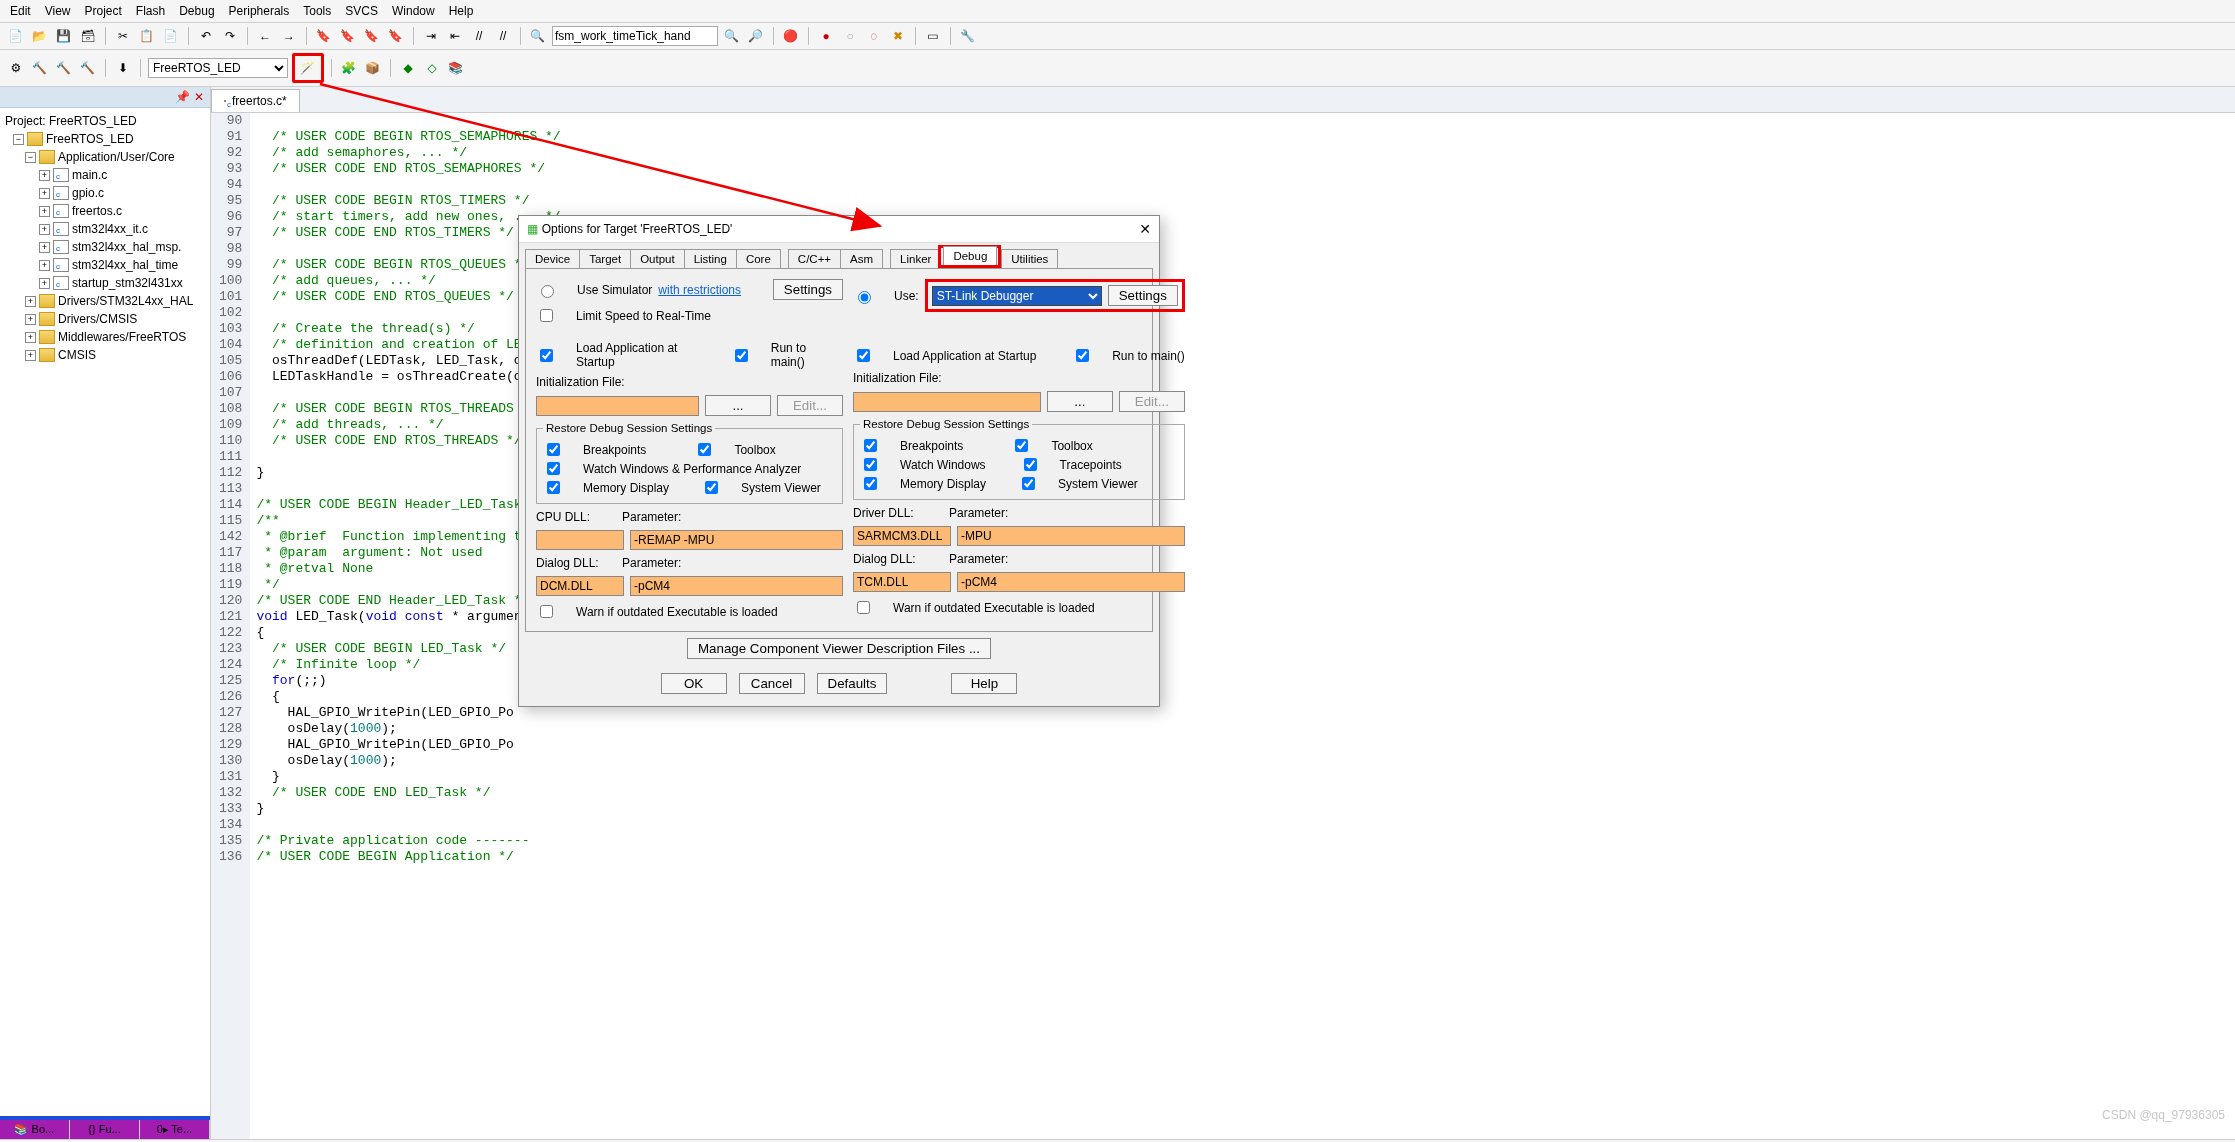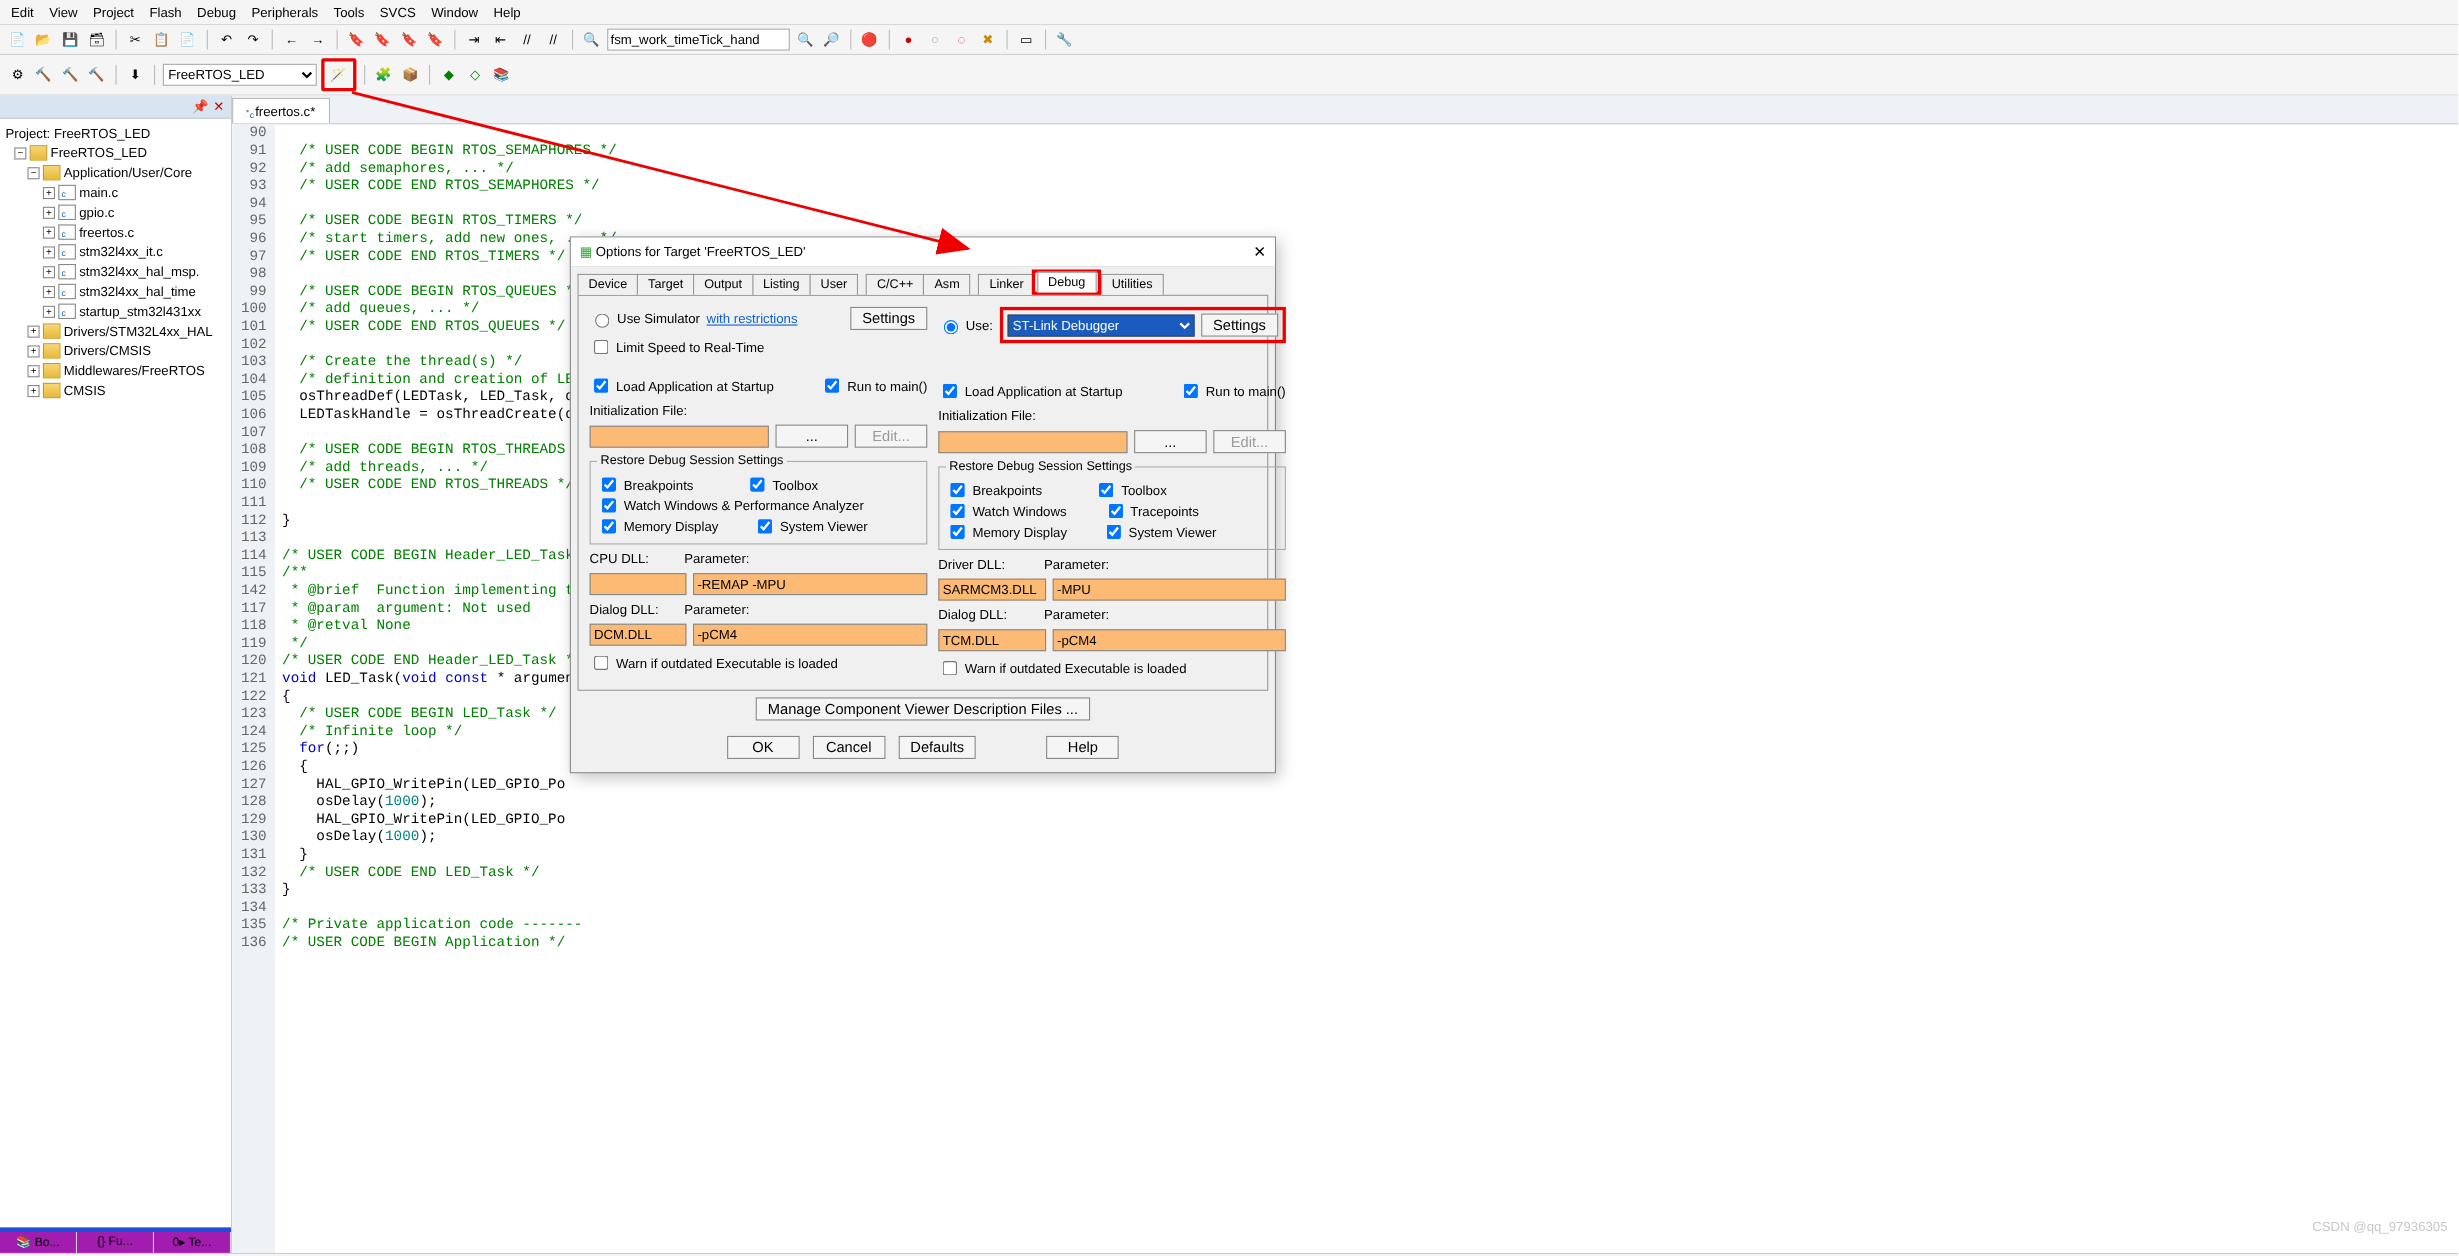--- a/index.html
+++ b/index.html
@@ -48,21 +48,21 @@
 .dlg-body{border:1px solid #999;margin:0 6px 6px;padding:10px;background:#f0f0f0;display:flex;gap:10px}
 .col{flex:1;display:flex;flex-direction:column;gap:6px}
 .row{display:flex;align-items:center;gap:6px}
 fieldset{border:1px solid #aaa;padding:6px;margin:0}
 legend{font-size:11.5px;padding:0 3px}
 input[type=text]{border:1px solid #888;height:18px;padding:0 3px;font-size:12px;background:#fdba74}
 .btn{border:1px solid #888;background:#f5f5f5;padding:2px 10px;min-width:66px;cursor:pointer;text-align:center}
 .btn:disabled,.btn.disabled{color:#999}
 select.debugger{width:170px;height:20px;background:#1a5bbf;color:#fff;border:1px solid #444;font-size:12px}
 .red-wrap2{border:3px solid #e00;padding:3px 4px;display:inline-flex;gap:6px;align-items:center}
-.chk{display:flex;align-items:center;gap:4px}
+.chk{display:flex;align-items:center;gap:20px}
 a.restr{color:#0b61d6;text-decoration:underline}
 .dlg-bottom{display:flex;justify-content:center;gap:12px;padding:8px 0 12px}
 
 .arrow-svg{position:absolute;left:310px;top:70px;pointer-events:none}
 .watermark{position:absolute;right:10px;bottom:20px;color:#c8c8c8;font-size:12px}
 .bottom-bar{height:22px;border-top:1px solid #ccc;background:#f5f5f5}
 </style>
 </head>
 <body>
 
@@ -311,21 +311,21 @@
 <div class="dialog">
   <div class="dlg-title">
     <span><span style="color:#3a3">▦</span> <span>Options for Target 'FreeRTOS_LED'</span></span>
     <span class="close">✕</span>
   </div>
   <div class="tabs">
     <span class="tab">Device</span>
     <span class="tab">Target</span>
     <span class="tab">Output</span>
     <span class="tab">Listing</span>
-    <span class="tab">User</span>
+    <span class="tab">Core</span>
     <span style="width:8px"></span>
     <span class="tab">C/C++</span>
     <span class="tab">Asm</span>
     <span style="width:8px"></span>
     <span class="tab">Linker</span>
     <span class="red-wrap"><span class="tab active">Debug</span></span>
     <span class="tab">Utilities</span>
   </div>
   <div class="dlg-body">
 

